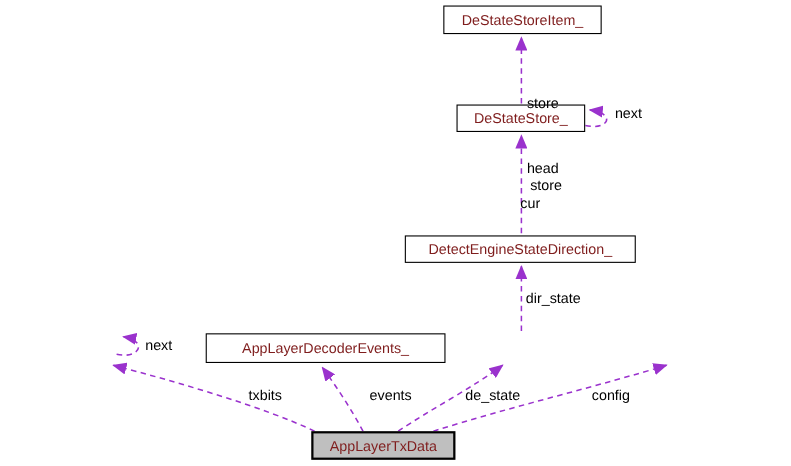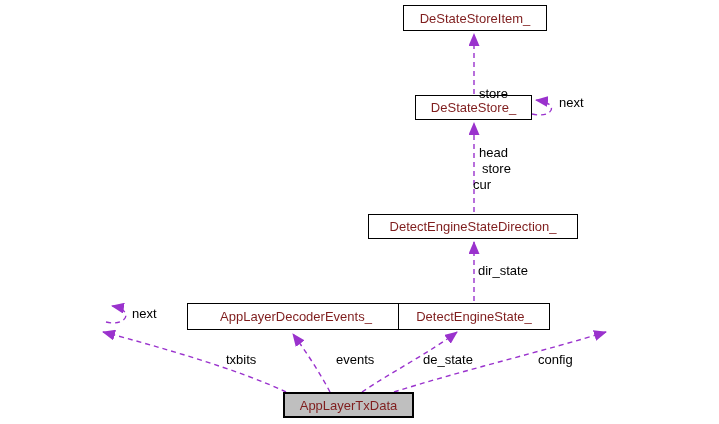--- a/index.html
+++ b/index.html
@@ -80,21 +80,20 @@
 
   <div class="node" style="left:403px; top:5px;  width:144px; height:26px;">DeStateStoreItem_</div>
 
   <div class="node" style="left:415px; top:95px; width:117px; height:25px;">DeStateStore_</div>
 
   <div class="node" style="left:368px; top:214px; width:210px; height:25px;">DetectEngineStateDirection_</div>
 
 
   <div class="node" style="left:187px; top:303px; width:218px; height:27px;">AppLayerDecoderEvents_</div>
 
-  <div class="node" style="left:398px; top:303px; width:152px; height:27px;">DetectEngineState_</div>
 
 
   <div class="node highlight" style="left:283px; top:392px; width:131px; height:26px;">AppLayerTxData</div>
 
   <div class="edge-label" style="left:479px; top:54px;margin-top:32px;">store</div>
 
   <div class="edge-label" style="left:559px; top:95px;">next</div>
 
   <div class="edge-label" style="left:479px; top:145px;">head</div>
   <div class="edge-label" style="left:482px; top:161px;">store</div>

